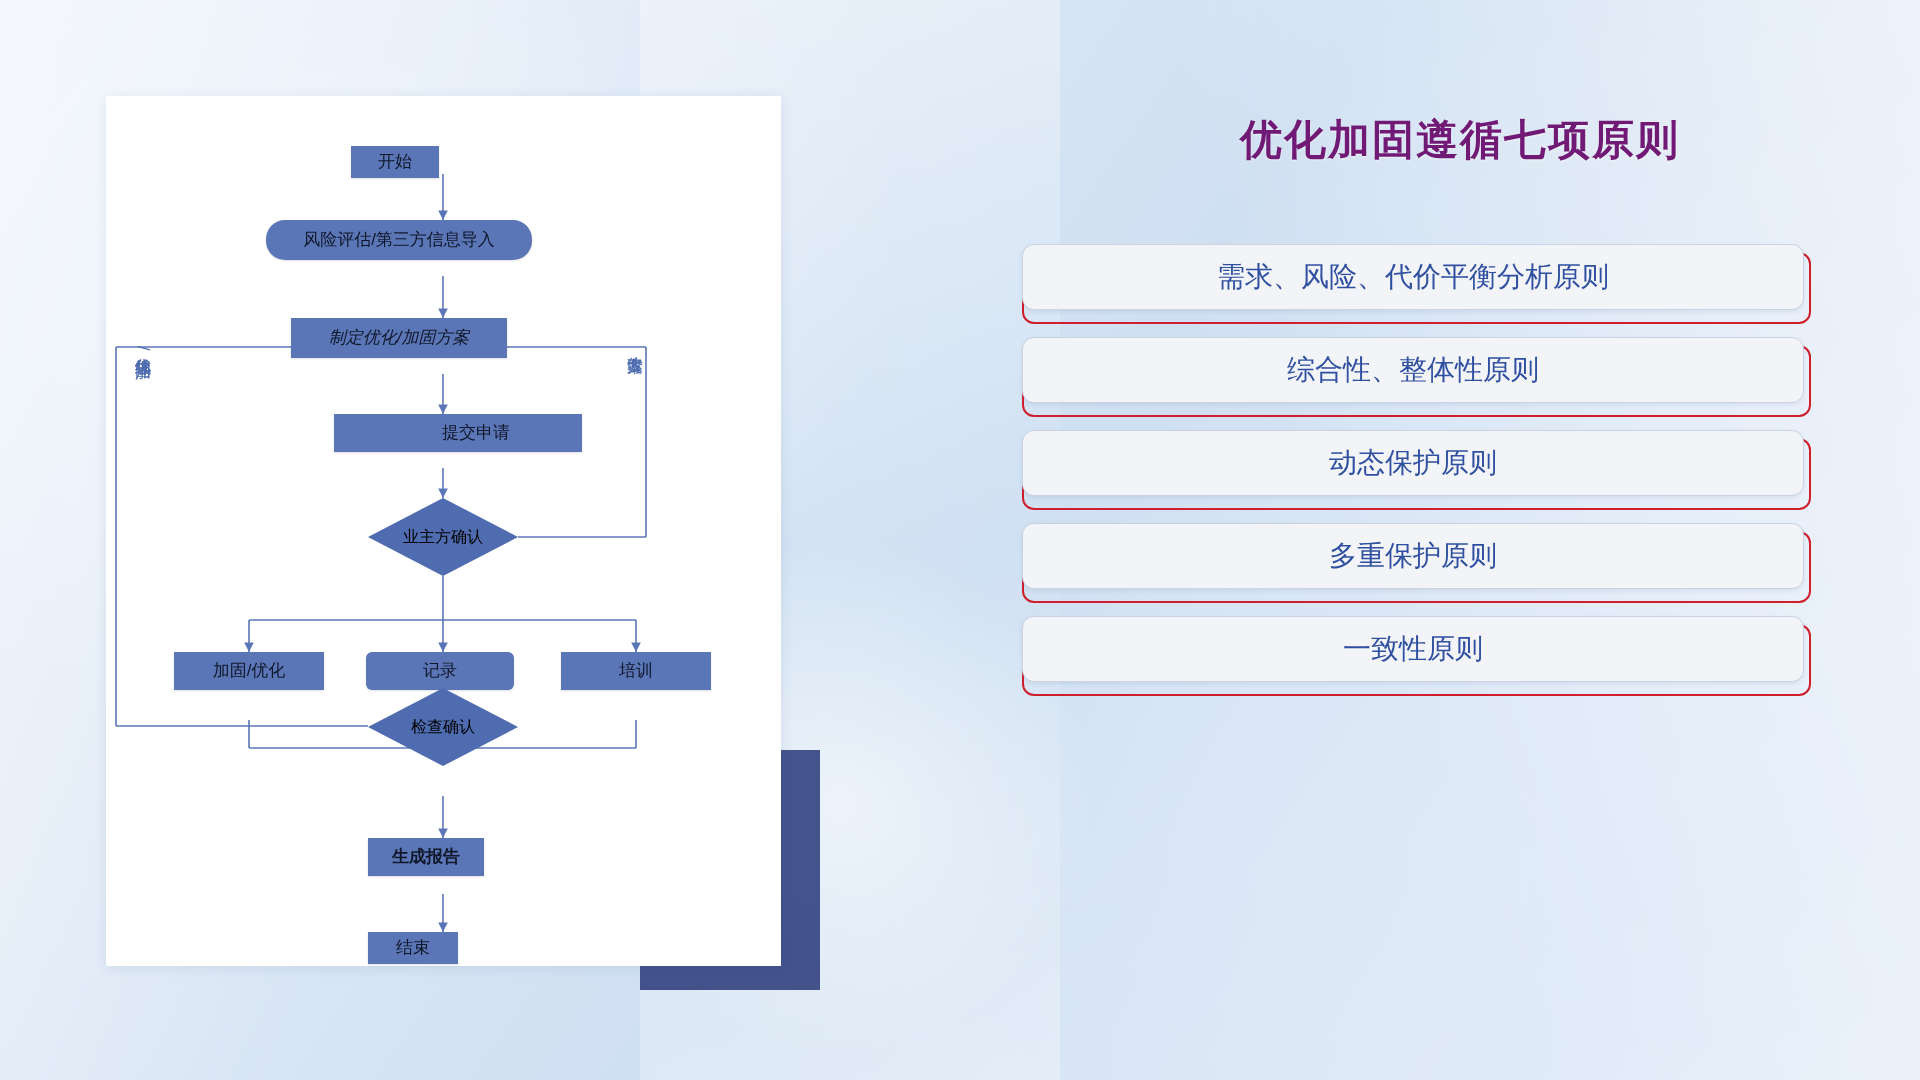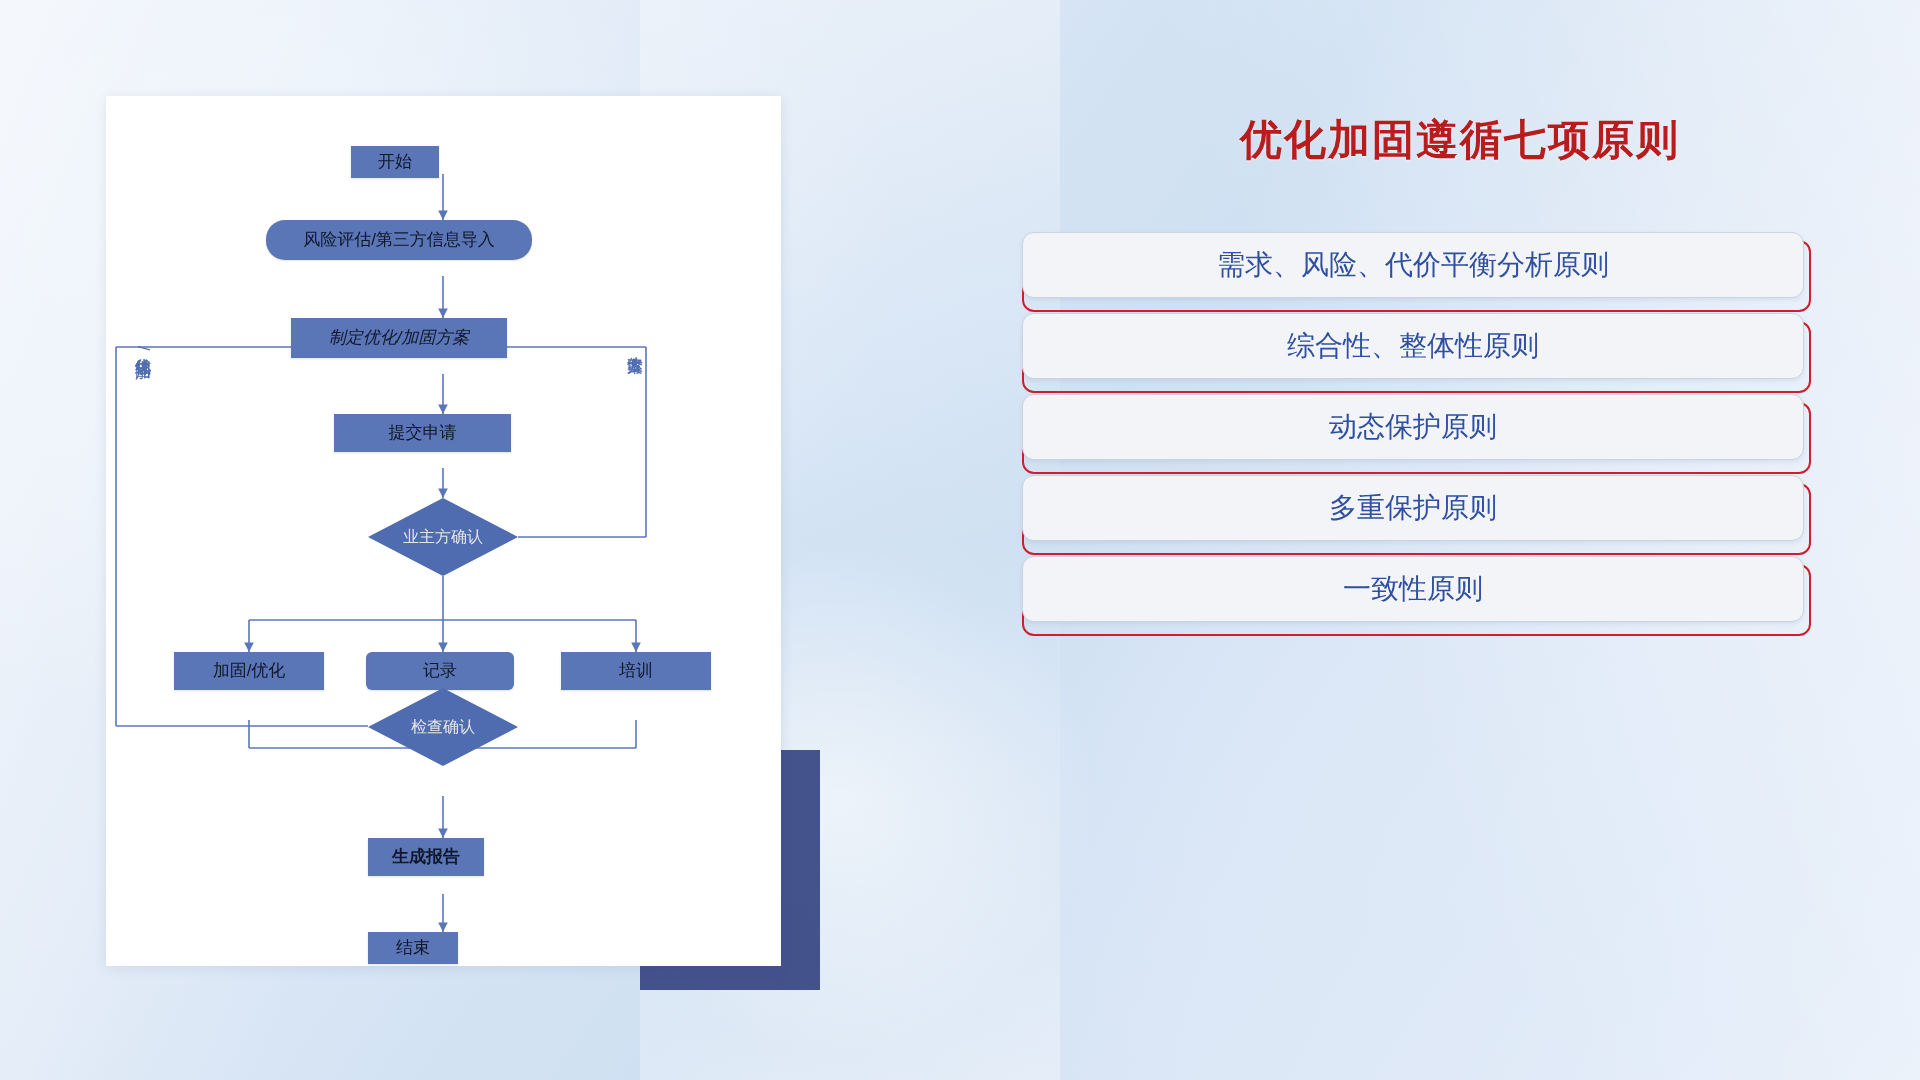--- a/index.html
+++ b/index.html
@@ -38,42 +38,42 @@
     position:absolute;
     background:#5b76b7;color:#0f172a;
     font-size:17px;line-height:1.2;
     display:flex;align-items:center;justify-content:center;
     text-align:center;
     box-shadow:0 1px 2px rgba(0,0,0,0.12);
     white-space:nowrap;
   }
   .diamond{
     position:absolute;
-    background:#4f6cb0;color:#e5e5e5;
+    background:#4f6cb0;color:#000000;
     display:flex;align-items:center;justify-content:center;
     font-size:16px;
     clip-path:polygon(50% 0%,100% 50%,50% 100%,0% 50%);
     text-align:center;
   }
   .vlabel{
     position:absolute;color:#4f6cb0;font-size:16px;line-height:1.15;
     width:20px;text-align:center;letter-spacing:0px;
   }
   .flowsvg{position:absolute;left:0;top:0;}
 
   
   .right-title{
     position:absolute;left:1150px;top:112px;width:620px;
     text-align:center;
-    font-size:42px;font-weight:bold;color:#b91c1c;
+    font-size:42px;font-weight:bold;color:#701a75;
     letter-spacing:2px;
     text-shadow:0 1px 2px rgba(255,255,255,0.6);
   }
   .bars{position:absolute;left:1022px;top:232px;width:790px;}
-  .bar-wrap{position:relative;height:81px;}
+  .bar-wrap{position:relative;height:81px;margin-top:12px;}
   .bar-accent{
     position:absolute;left:0;top:8px;width:785px;height:68px;
     border:2px solid #cf1f2d;border-radius:12px;
     background:transparent;
   }
   .bar{
     position:absolute;left:0;top:0;width:780px;height:64px;
     background:#f2f4f7;
     border:1px solid #c9d3e2;
     border-radius:12px;
@@ -141,21 +141,21 @@
 
         <line x1="262" y1="630" x2="10" y2="630"></line>
         <line x1="10" y1="630" x2="10" y2="251"></line>
         <line x1="10" y1="251" x2="160" y2="251"></line>
       </g>
     </svg>
 
     <div class="node" style="left:245px;top:50px;width:88px;height:32px;">开始</div>
     <div class="node" style="left:160px;top:124px;width:266px;height:40px;border-radius:19px;">风险评估/第三方信息导入</div>
     <div class="node" style="left:185px;top:222px;width:216px;height:40px;font-style:italic;">制定优化/加固方案</div>
-    <div class="node" style="left:228px;top:318px;width:177px;height:38px;">提交申请</div>
+    <div class="node" style="left:228px;top:318px;width:212px;height:38px;padding-left:36px;">提交申请</div>
     <div class="diamond" style="left:262px;top:402px;width:150px;height:78px;">业主方确认</div>
     <div class="node" style="left:68px;top:556px;width:150px;height:38px;">加固/优化</div>
     <div class="node" style="left:260px;top:556px;width:148px;height:38px;border-radius:6px;">记录</div>
     <div class="node" style="left:455px;top:556px;width:150px;height:38px;">培训</div>
     <div class="diamond" style="left:262px;top:592px;width:150px;height:78px;top:592px;">检查确认</div>
     <div class="node" style="left:262px;top:742px;width:116px;height:38px;font-weight:bold;">生成报告</div>
     <div class="node" style="left:262px;top:836px;width:90px;height:32px;">结束</div>
 
     <div class="vlabel" style="left: 26px; top: 250px; white-space: normal; writing-mode: vertical-rl;">继续优化/加固</div>
     <div class="vlabel" style="left: 518px; top: 248px; white-space: normal; writing-mode: vertical-rl;">方案修改</div>

